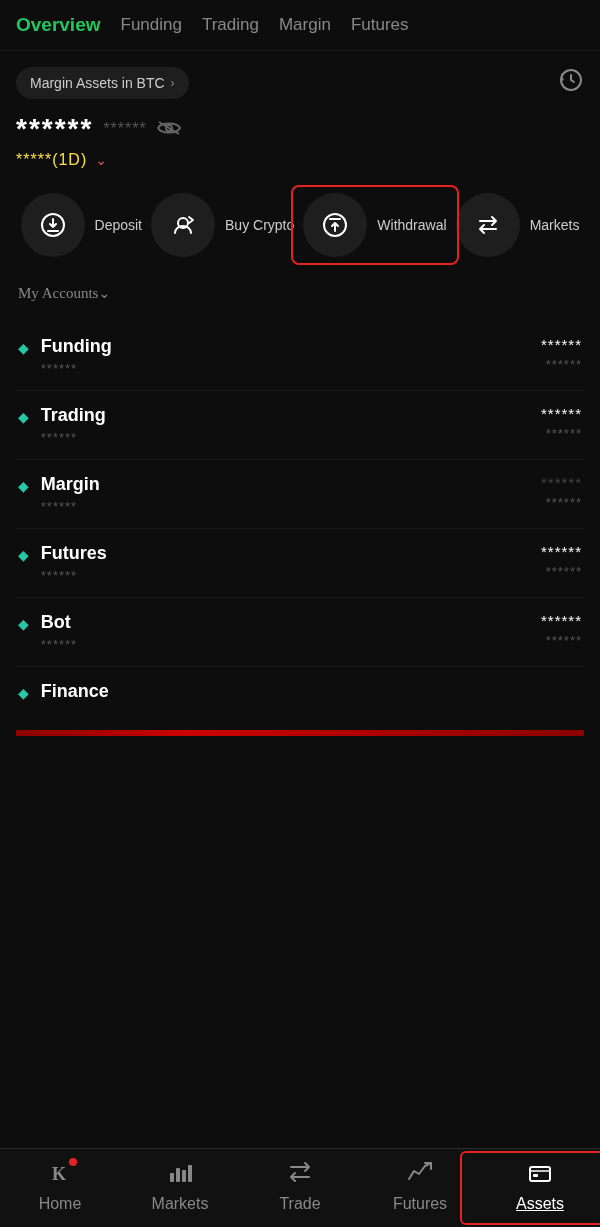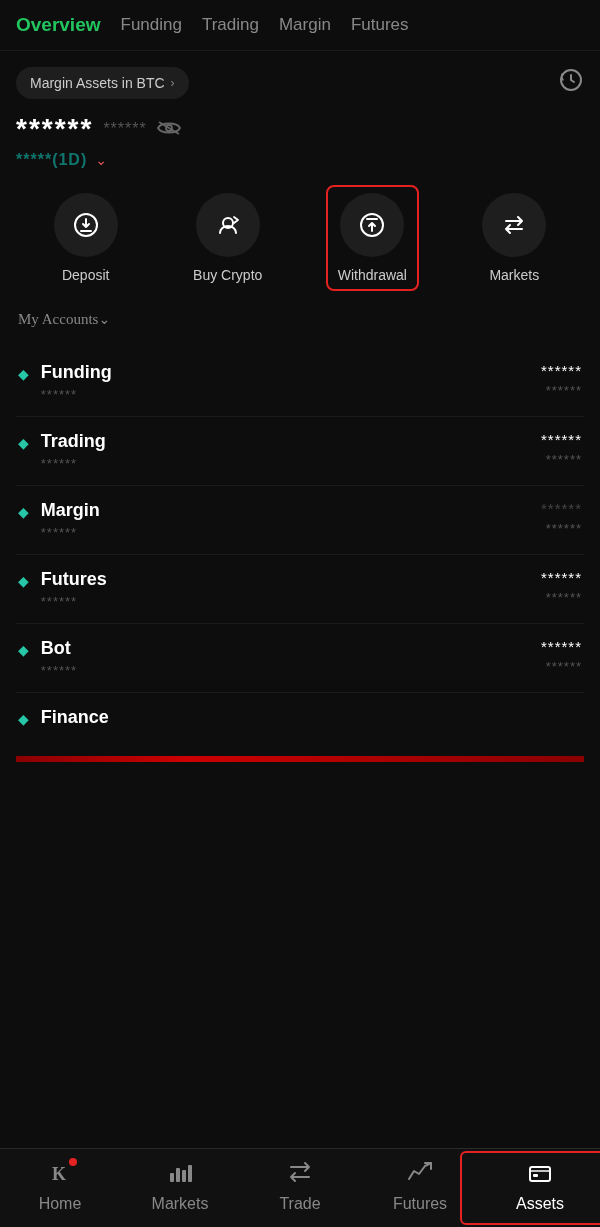--- a/index.html
+++ b/index.html
@@ -97,39 +97,39 @@
     }
 
     
     .change-row {
       display: flex;
       align-items: center;
       gap: 8px;
       margin-bottom: 24px;
     }
     .change-value {
-      color: #0f766e;
+      color: #fde047;
       font-size: 16px;
-      font-weight: 700;
+      font-weight: 400;
       letter-spacing: 1px;
     }
     .chevron-down-red {
       color: #e05555;
       font-size: 14px;
     }
 
     
     .action-buttons {
       display: flex;
       justify-content: space-around;
       margin-bottom: 28px;
     }
     .action-btn {
       display: flex;
-      flex-direction: column;
+      flex-direction: row;
       align-items: center;
       gap: 10px;
       cursor: pointer;
       background: none;
       border: none;
     }
     .action-icon-circle {
       width: 64px;
       height: 64px;
       background: #1e1e1e;
@@ -551,16 +551,16 @@
 
   <div class="bottom-nav-item active assets-highlight">
     <div class="assets-highlight-box"></div>
     <span class="bottom-nav-icon" style="color:#fff;">
       <svg width="26" height="26" viewBox="0 0 26 26" fill="none">
         <rect x="3" y="8" width="20" height="14" rx="2" stroke="#fff" stroke-width="2"></rect>
         <path d="M3 12h20" stroke="#fff" stroke-width="1.5"></path>
         <rect x="6" y="15" width="5" height="3" rx="1" fill="#fff"></rect>
       </svg>
     </span>
-    <span class="bottom-nav-label" style="color:#fff;">Assets</span>
+    <span class="bottom-nav-label" style="color:#fff;text-decoration:underline;">Assets</span>
   </div>
 
 </nav>
 
 </body></html>

